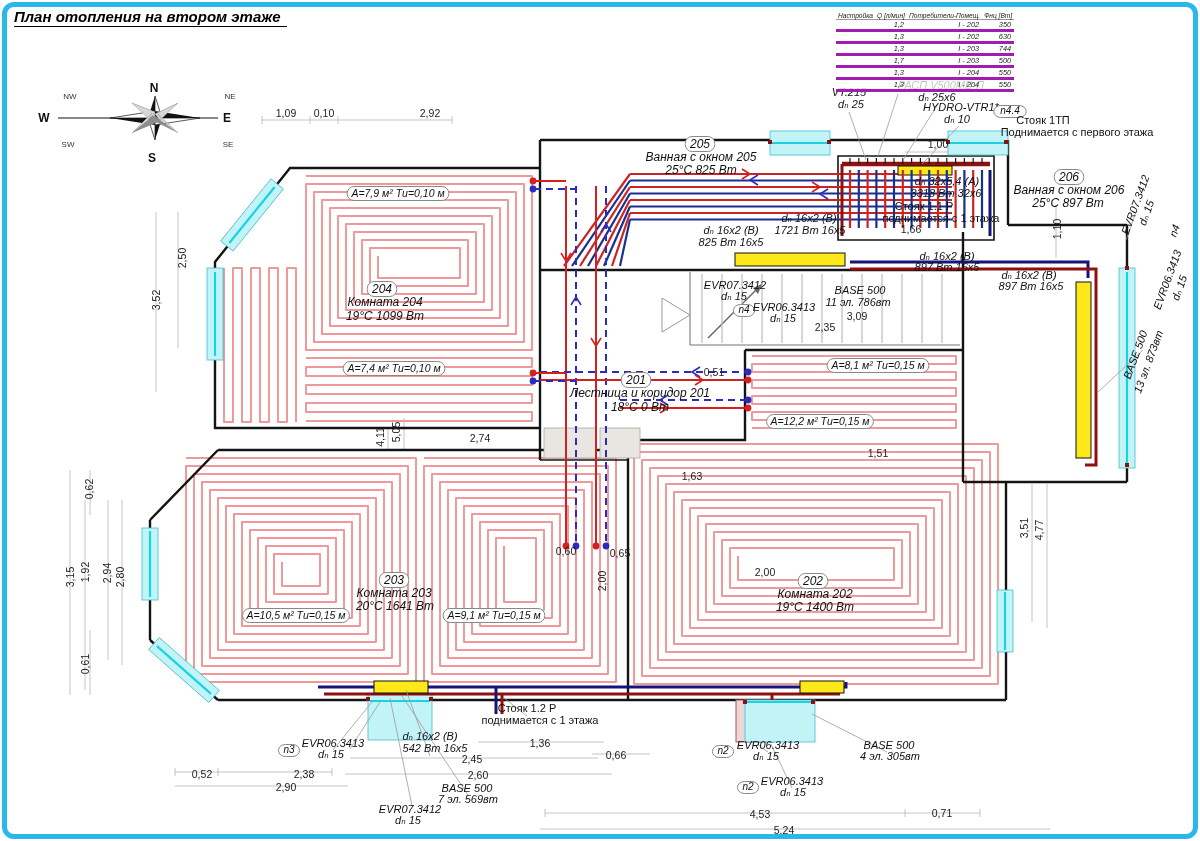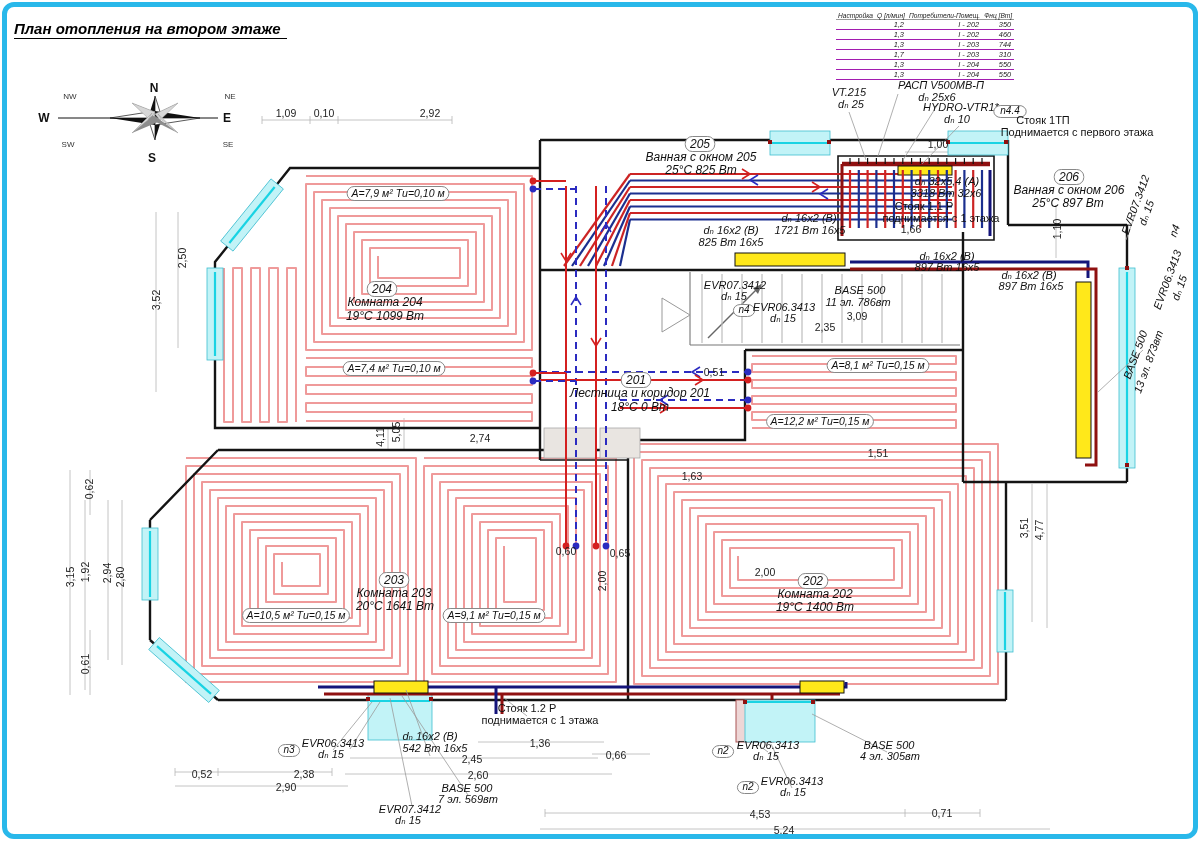--- a/index.html
+++ b/index.html
@@ -7,25 +7,25 @@
     --c-supply:#d42020; --c-return:#2b2bc0;
     --c-hot:#8f1010; --c-cold:#14147a;
     --c-win:#c2f3f7; --c-winline:#19d3e3; --c-rad:#ffe81a;
   }
   html,body{margin:0;padding:0}
   body{width:1200px;height:841px;background:#fff;position:relative;overflow:hidden;
        font-family:"Liberation Sans","DejaVu Sans",sans-serif;}
   .frame{position:absolute;inset:2px;border:5px solid var(--c-frame);border-radius:12px;
          pointer-events:none;z-index:6}
   .title{position:absolute;left:14px;top:8px;font-size:15px;font-weight:bold;font-style:italic;
-         color:#000;border-bottom:1.6px solid #000;padding:12px 6px 1px 0;z-index:5}
+         color:#000;border-bottom:1.6px solid #000;padding:0 6px 1px 0;z-index:5}
   .datatable{position:absolute;left:836px;top:12px;z-index:5;border-collapse:collapse;
              font-style:italic;color:#222;background:rgba(255,255,255,.75)}
   .datatable th{font-size:6.6px;font-weight:normal;border-bottom:1px solid #999;padding:0 2px;white-space:nowrap}
-  .datatable td{font-size:7.4px;border-bottom:1px solid #a21caf;padding:0 3px;text-align:right;white-space:nowrap}
+  .datatable td{font-size:7.4px;border-bottom:3px solid #a21caf;padding:0 3px;text-align:right;white-space:nowrap}
   .datatable td.cons{text-align:right}
   svg.plan{position:absolute;left:0;top:0;z-index:1}
   svg text{text-anchor:middle;font-family:"Liberation Sans","DejaVu Sans",sans-serif}
   .wall{stroke:var(--c-wall);stroke-width:2.4;fill:none;stroke-linejoin:miter}
   .wallthin{stroke:var(--c-wall);stroke-width:1.6;fill:none}
   .inwall{stroke:#777;stroke-width:1.1;fill:none}
   .win{fill:var(--c-win);stroke:#3fbed0;stroke-width:.8}
   .winline{stroke:var(--c-winline);stroke-width:2.2;fill:none}
   .wdot{fill:var(--c-hot)}
   .door{fill:#e9e5e1;stroke:#a8a8a8;stroke-width:.8}
@@ -79,33 +79,33 @@
       <tr>
         <td></td>
         <td>1,2</td>
         <td class="cons">I - 202</td>
         <td>350</td>
       </tr>
       <tr>
         <td></td>
         <td>1,3</td>
         <td class="cons">I - 202</td>
-        <td>460</td>
+        <td>630</td>
       </tr>
       <tr>
         <td></td>
         <td>1,3</td>
         <td class="cons">I - 203</td>
         <td>744</td>
       </tr>
       <tr>
         <td></td>
         <td>1,7</td>
         <td class="cons">I - 203</td>
-        <td>310</td>
+        <td>500</td>
       </tr>
       <tr>
         <td></td>
         <td>1,3</td>
         <td class="cons">I - 204</td>
         <td>550</td>
       </tr>
       <tr>
         <td></td>
         <td>1,3</td>

